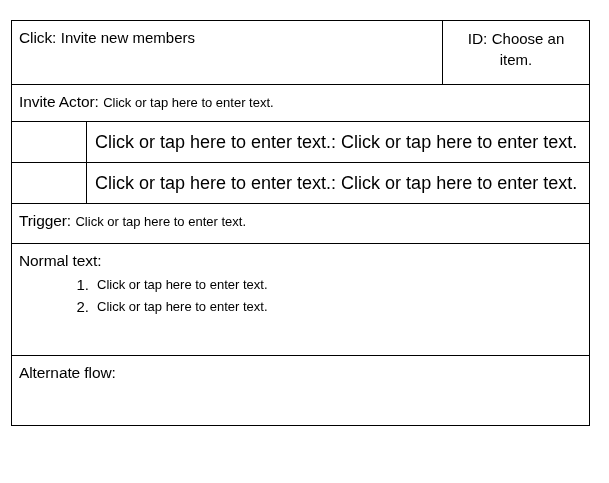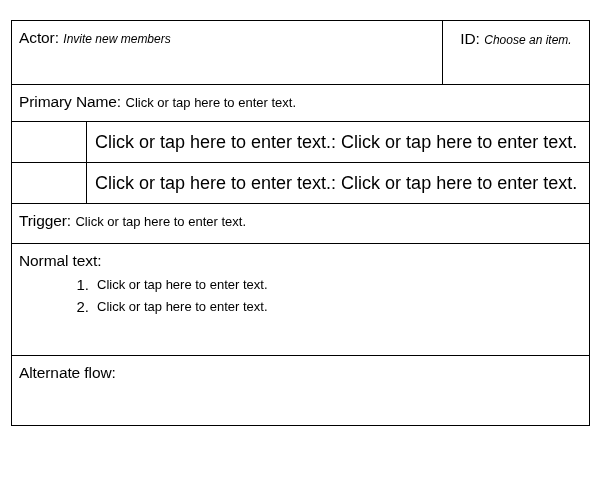--- a/index.html
+++ b/index.html
@@ -49,22 +49,21 @@
   
   .label {
     font-size: 15.5px;
     letter-spacing: -0.1px;
     white-space: nowrap;
   }
   .value {
     font-size: 13px;
   }
   .value-lg {
-    font-size: 12px;
-    font-style: italic;
+    font-size: 15px;
   }
 
   
   .r-name    { height: 64px; }
   .r-actor   { height: 37px; }
   .r-stake   { height: 42px; }
   .r-sub     { height: 41px; }
   .r-trigger { height: 40px; margin-left: 39px; }
   .r-normal  { height: 112px; }
   .r-alt     { height: 70px; }
@@ -119,36 +118,36 @@
     <colgroup>
       <col class="col-narrow">
       <col>
       <col class="col-id">
     </colgroup>
     <tbody>
 
       <tr class="r-name">
         <td colspan="2">
           <div class="cell">
-            <span class="label">Actor:</span>
+            <span class="label">Click:</span>
             <span class="value-lg">Invite new members</span>
           </div>
         </td>
         <td>
           <div class="id-cell">
             <span class="label">ID:</span>
             <span class="value-lg">Choose an item.</span>
           </div>
         </td>
       </tr>
 
       <tr class="r-actor">
         <td colspan="3">
           <div class="cell">
-            <span class="label">Primary Name:</span>
+            <span class="label">Invite Actor:</span>
             <span class="value">Click or tap here to enter text.</span>
           </div>
         </td>
       </tr>
 
 
       <tr class="r-sub">
         <td>
           <div class="sub-blank"></div>
         </td>

